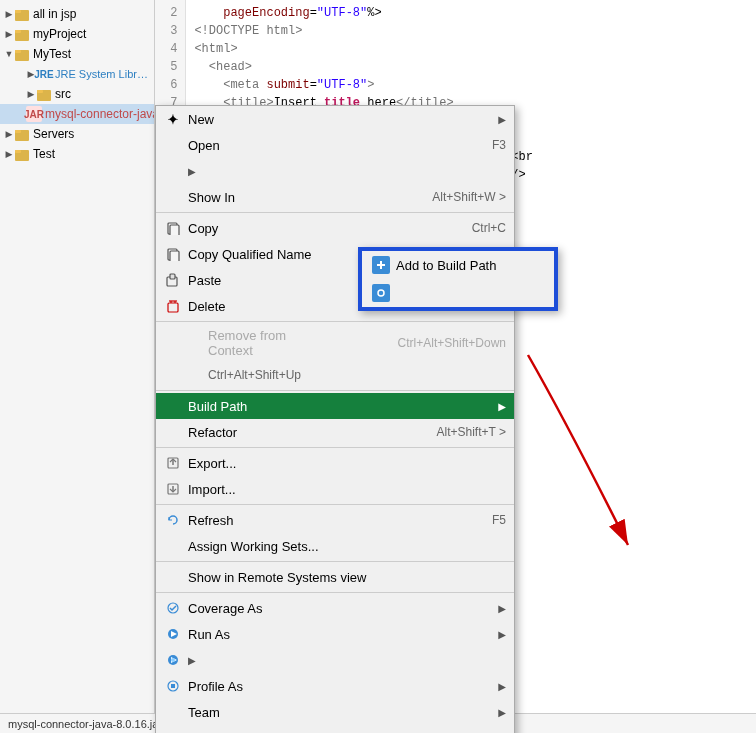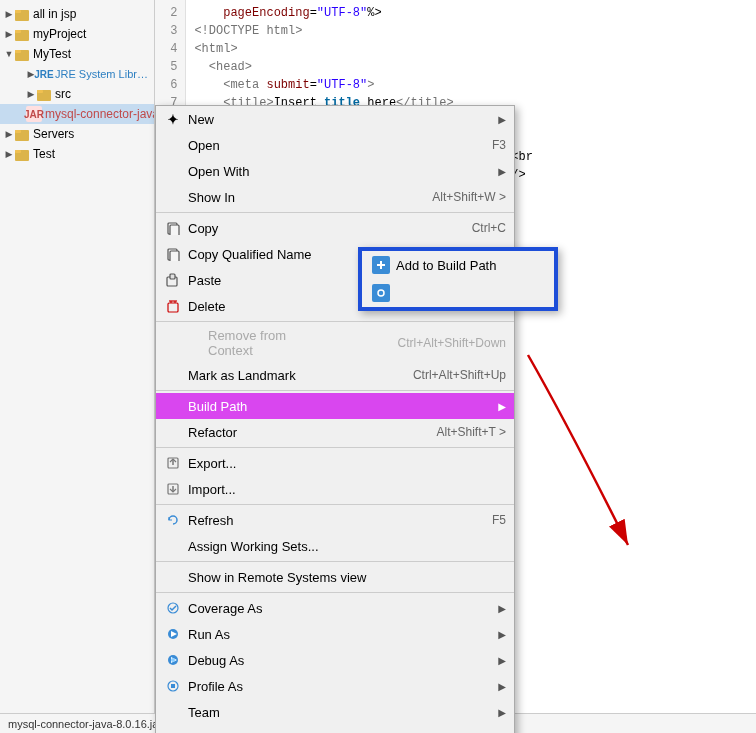--- a/index.html
+++ b/index.html
@@ -130,21 +130,21 @@
       padding: 4px 8px;
       cursor: pointer;
       position: relative;
     }
 
     .menu-item:hover, .menu-item.active {
       background: #4a90d9;
       color: #fff;
     }
 
-    .menu-item.active { background: #d946ef; color: #fff; }
+    .menu-item.active { background: #15803d; color: #fff; }
 
     .menu-item .item-icon {
       width: 18px;
       height: 18px;
       margin-right: 6px;
       display: flex;
       align-items: center;
       justify-content: center;
       flex-shrink: 0;
     }
@@ -341,21 +341,21 @@
         <div class="code-line">
           <span class="c-tag">&lt;html&gt;</span>
         </div>
         <div class="code-line">
           &nbsp;&nbsp;<span class="c-tag">&lt;head&gt;</span>
         </div>
         <div class="code-line">
           &nbsp;&nbsp;&nbsp;&nbsp;<span class="c-tag">&lt;meta</span> <span class="c-attr">submit</span>=<span class="c-val">"UTF-8"</span><span class="c-tag">&gt;</span>
         </div>
         <div class="code-line">
-          &nbsp;&nbsp;&nbsp;&nbsp;<span class="c-tag">&lt;title&gt;</span><span class="c-text">Insert </span><span style="color:#0369a1;font-weight:bold;">title</span><span class="c-text"> here</span><span class="c-tag">&lt;/title&gt;</span>
+          &nbsp;&nbsp;&nbsp;&nbsp;<span class="c-tag">&lt;title&gt;</span><span class="c-text">Insert </span><span style="color:#be185d;font-weight:bold;">title</span><span class="c-text"> here</span><span class="c-tag">&lt;/title&gt;</span>
         </div>
         <div class="code-line">
           &nbsp;&nbsp;<span class="c-tag">&lt;/head&gt;</span>
         </div>
         <div class="code-line">
           &nbsp;&nbsp;<span class="c-tag">&lt;form</span> <span class="c-attr">action</span>=<span class="c-val">"a.jsp"</span> <span class="c-attr">method</span>=<span class="c-val">"post"</span><span class="c-tag">&gt;</span>
         </div>
         <div class="code-line">
           &nbsp;&nbsp;&nbsp;&nbsp;<span class="c-tag">&lt;input</span> <span class="c-attr">type</span>=<span class="c-val">"text"</span> <span class="c-attr">name</span>=<span class="c-val">"uname"</span><span class="c-tag">&gt;&lt;/input&gt;</span>&lt;br
         </div>
@@ -376,21 +376,20 @@
     <span class="item-label">New</span>
     <span class="item-arrow">▶</span>
   </div>
   <div class="menu-item">
     <span class="item-icon"></span>
     <span class="item-label">Open</span>
     <span class="item-shortcut">F3</span>
   </div>
   <div class="menu-item">
     <span class="item-icon"></span>
-    <span class="item-label">Open With</span>
     <span class="item-arrow">▶</span>
   </div>
   <div class="menu-item">
     <span class="item-icon"></span>
     <span class="item-label">Show In</span>
     <span class="item-shortcut">Alt+Shift+W &gt;</span>
   </div>
   <div class="menu-separator"></div>
   <div class="menu-item">
     <span class="item-icon">
@@ -434,21 +433,20 @@
     <span class="item-shortcut">Delete</span>
   </div>
   <div class="menu-separator"></div>
   <div class="menu-item disabled">
     <span class="item-icon"></span>
     <span class="item-label">Remove from Context</span>
     <span class="item-shortcut" style="color:#aaa;margin-left:44px;">Ctrl+Alt+Shift+Down</span>
   </div>
   <div class="menu-item">
     <span class="item-icon"></span>
-    <span class="item-label">Mark as Landmark</span>
     <span class="item-shortcut">Ctrl+Alt+Shift+Up</span>
   </div>
   <div class="menu-separator"></div>
   <div class="menu-item active">
     <span class="item-icon"></span>
     <span class="item-label">Build Path</span>
     <span class="item-arrow">▶</span>
   </div>
   <div class="menu-item">
     <span class="item-icon"></span>
@@ -518,21 +516,20 @@
     <span class="item-arrow">▶</span>
   </div>
   <div class="menu-item">
     <span class="item-icon">
       <svg width="14" height="14" viewBox="0 0 14 14">
           <circle cx="7" cy="7" r="5" fill="#3a8cd6"></circle>
           <polygon points="5,4 11,7 5,10" fill="white"></polygon>
           <circle cx="7" cy="7" r="2" fill="#88ccff"></circle>
         </svg>
     </span>
-    <span class="item-label">Debug As</span>
     <span class="item-arrow">▶</span>
   </div>
   <div class="menu-item">
     <span class="item-icon">
       <svg width="14" height="14" viewBox="0 0 14 14">
           <circle cx="7" cy="7" r="5" fill="none" stroke="#3a8cd6" stroke-width="1.2"></circle>
           <path d="M5,5 L9,5 L9,9 L5,9 Z" fill="#3a8cd6"></path>
         </svg>
     </span>
     <span class="item-label">Profile As</span>

